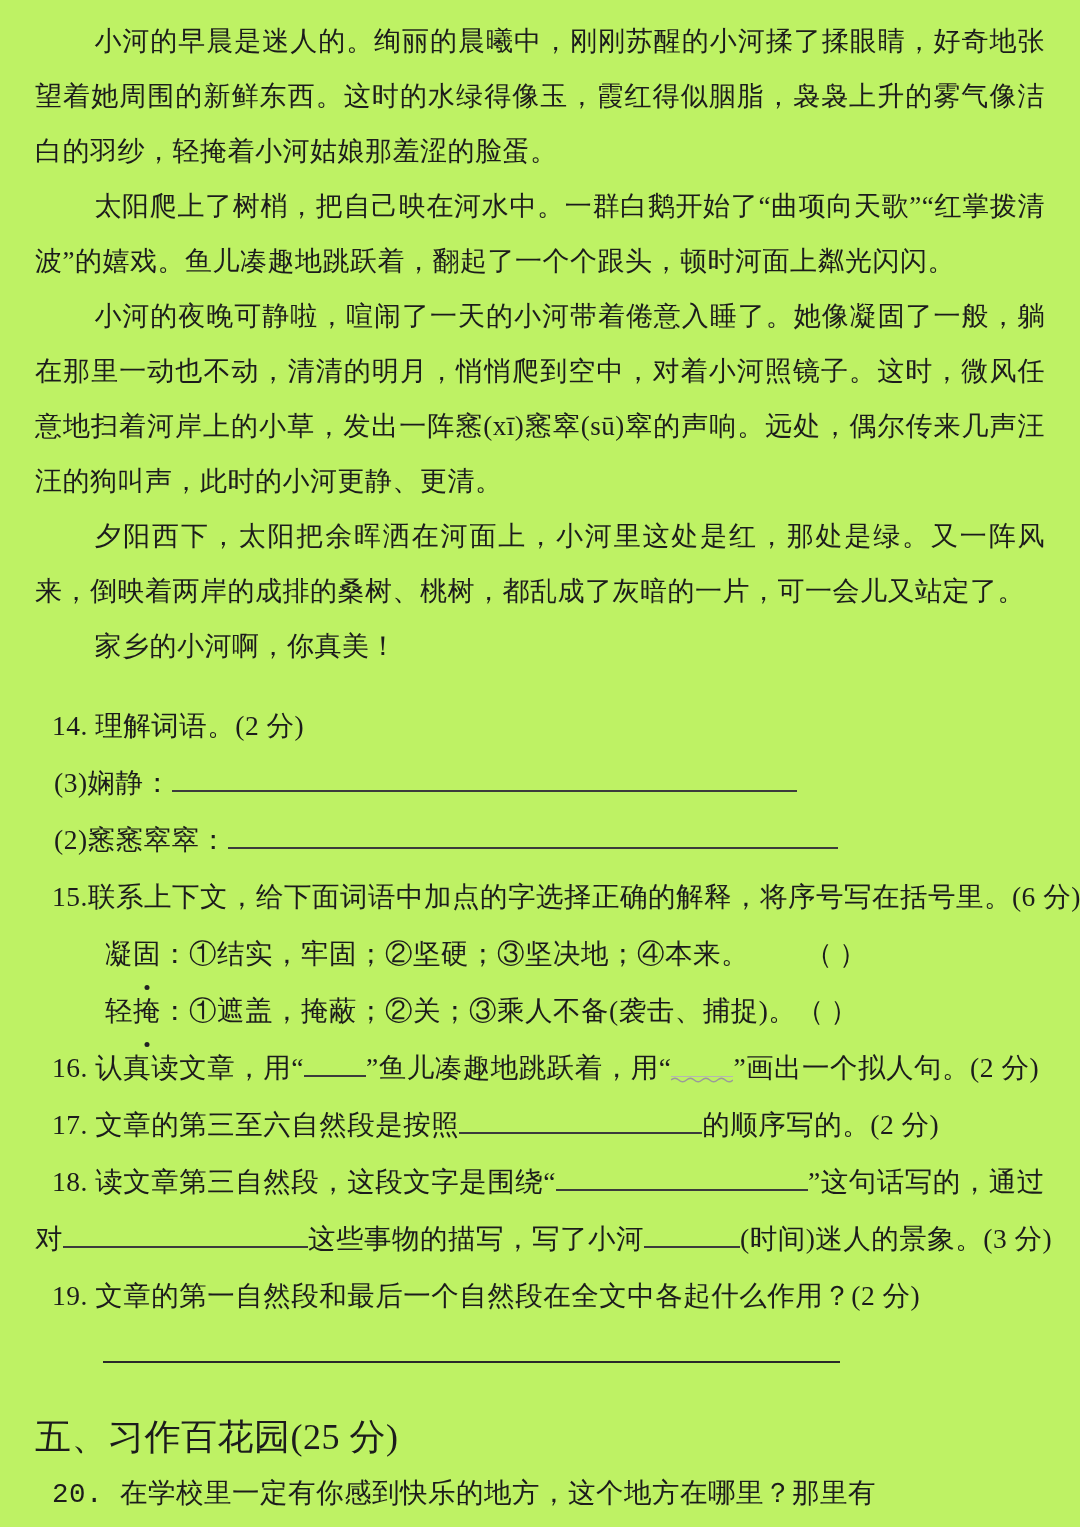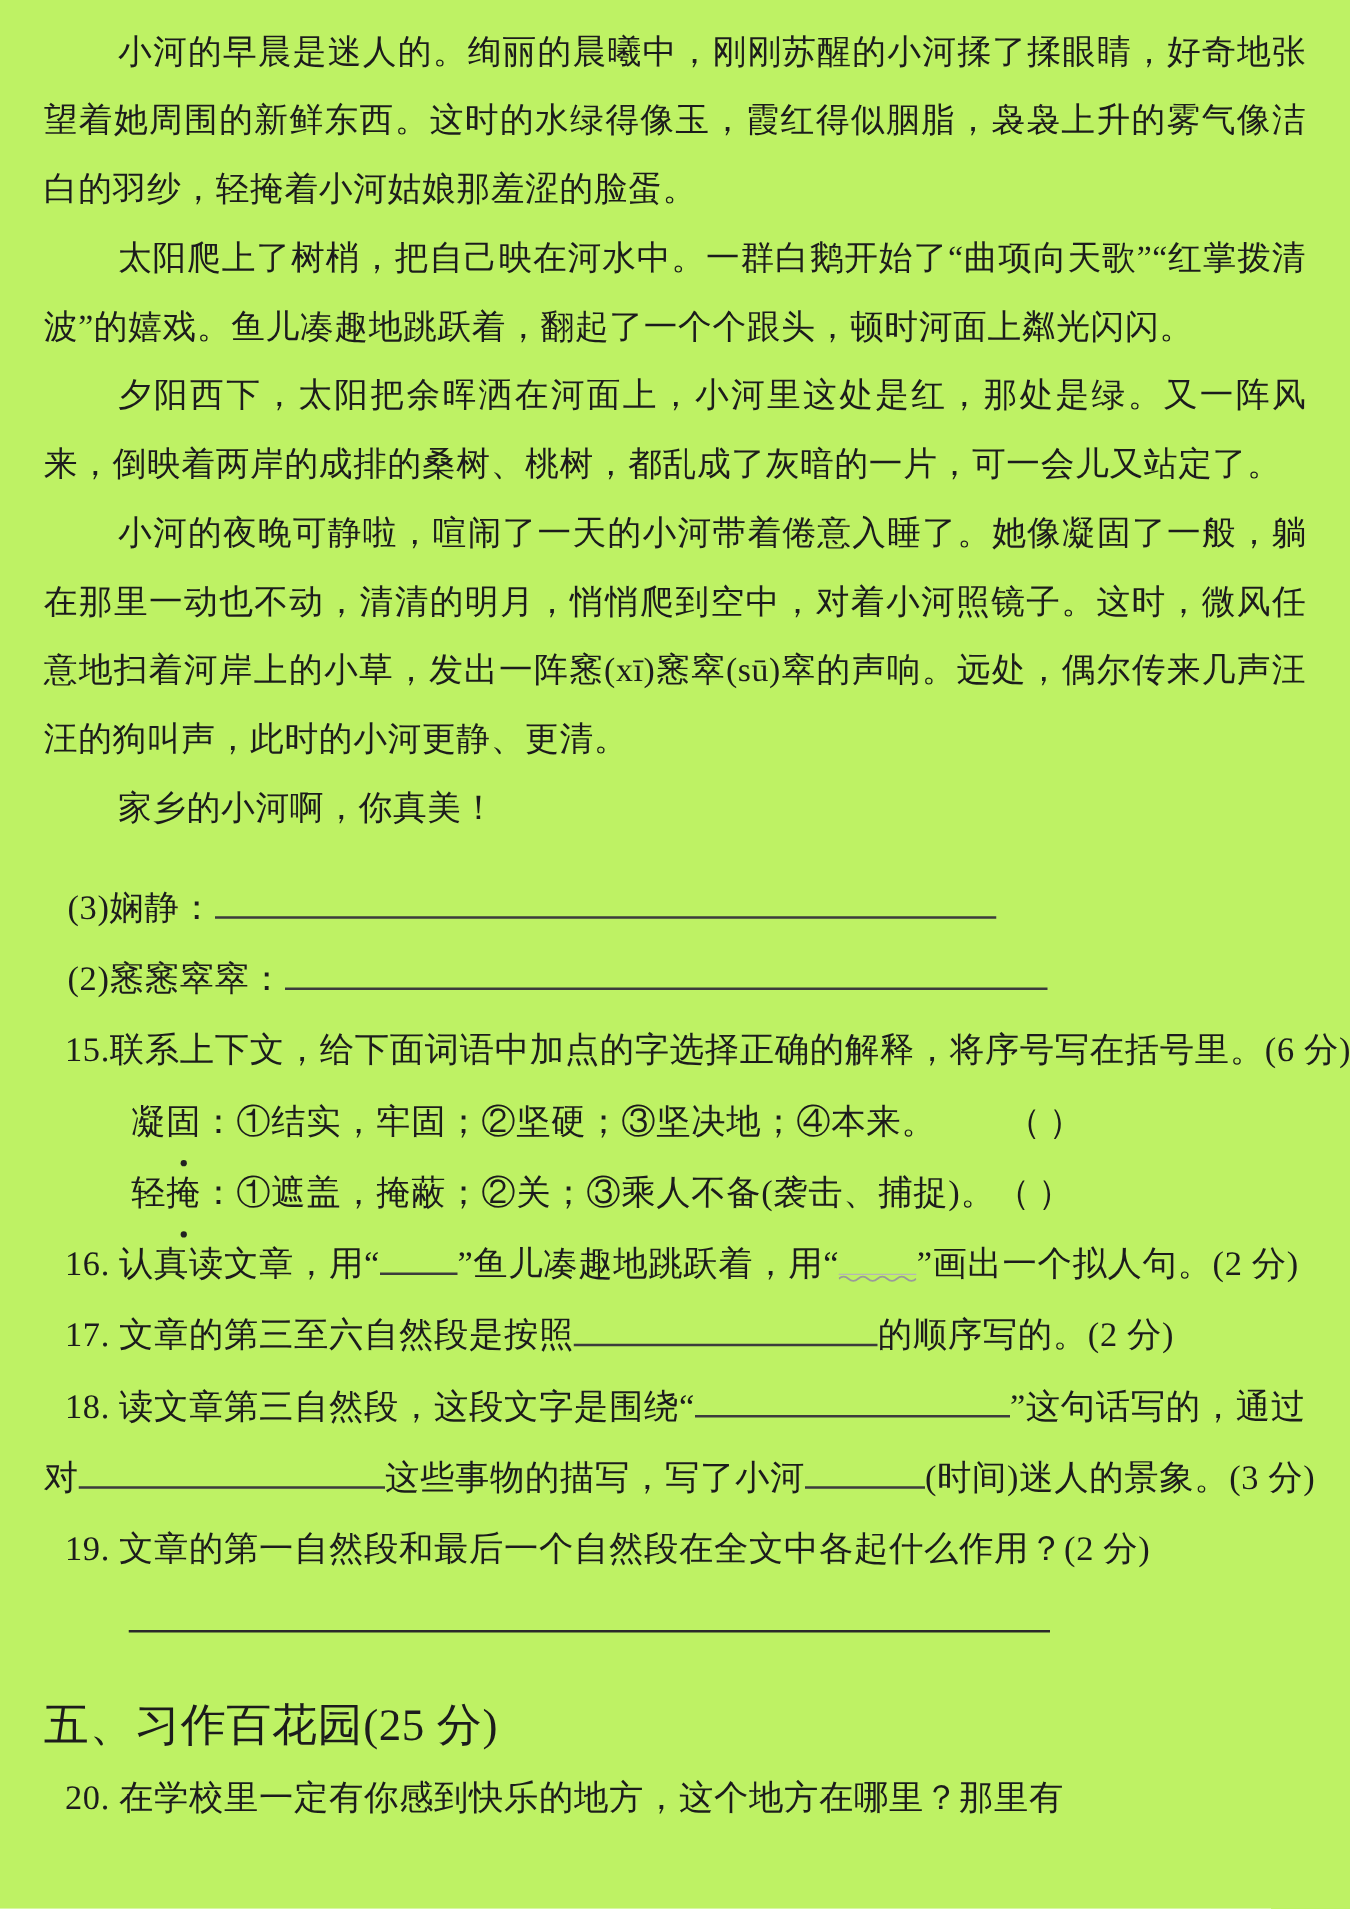--- a/index.html
+++ b/index.html
@@ -58,37 +58,38 @@
   }
   .bracket-gap { margin-left: 56px; }
   .bracket-close { margin-left: 6px; }
   .q19-answer-line {
     margin: 37px 0 0 68px;
     width: 737px;
     border-bottom: 2.5px solid #2a2a2a;
     height: 0;
   }
   .section-title { margin-top: 46px; font-size: 36px; line-height: 57px; letter-spacing: 0.5px; white-space: nowrap; }
-  .q20-block { margin-top: 0; }
+  .q20-block { margin-top: 0; font-family: Liberation Mono, monospace; }
 </style>
 </head>
 <body>
 
 <div class="page">
 
   <section class="passage">
     <p>小河的早晨是迷人的。绚丽的晨曦中，刚刚苏醒的小河揉了揉眼睛，好奇地张望着她周围的新鲜东西。这时的水绿得像玉，霞红得似胭脂，袅袅上升的雾气像洁白的羽纱，轻掩着小河姑娘那羞涩的脸蛋。</p>
     <p>太阳爬上了树梢，把自己映在河水中。一群白鹅开始了“曲项向天歌”“红掌拨清波”的嬉戏。鱼儿凑趣地跳跃着，翻起了一个个跟头，顿时河面上粼光闪闪。</p>
+    <p>小河的夜晚可静啦，喧闹了一天的小河带着倦意入睡了。她像凝固了一般，躺在那里一动也不动，清清的明月，悄悄爬到空中，对着小河照镜子。这时，微风任意地扫着河岸上的小草，发出一阵窸(xī)窸窣(sū)窣的声响。远处，偶尔传来几声汪汪的狗叫声，此时的小河更静、更清。</p>
     <p>夕阳西下，太阳把余晖洒在河面上，小河里这处是红，那处是绿。又一阵风来，倒映着两岸的成排的桑树、桃树，都乱成了灰暗的一片，可一会儿又站定了。</p>
-    <p>小河的夜晚可静啦，喧闹了一天的小河带着倦意入睡了。她像凝固了一般，躺在那里一动也不动，清清的明月，悄悄爬到空中，对着小河照镜子。这时，微风任意地扫着河岸上的小草，发出一阵窸(xī)窸窣(sū)窣的声响。远处，偶尔传来几声汪汪的狗叫声，此时的小河更静、更清。</p>
     <p>家乡的小河啊，你真美！</p>
   </section>
 
   <section class="questions">
 
+    <div class="q-line num-indent"><span>14. 理解词语。(2 分)</span></div>
     <div class="q-line item-indent"><span>(3)娴静：</span><span class="blank" style="width:625px"></span></div>
     <div class="q-line item-indent"><span>(2)窸窸窣窣：</span><span class="blank" style="width:610px"></span></div>
 
     <div class="q-line num-indent"><span>15.</span><span>联系上下文，给下面词语中加点的字选择正确的解释，将序号写在括号里。(6 分)</span></div>
     <div class="q-line sub-indent"><span>凝</span><span class="dot-char">固</span><span>：</span><span>①结实，牢固；②坚硬；③坚决地；④本来。</span><span class="bracket-gap">（</span><span class="bracket-gap bracket-close">）</span></div>
     <div class="q-line sub-indent"><span>轻</span><span class="dot-char">掩</span><span>：</span><span>①遮盖，掩蔽；②关；③乘人不备(袭击、捕捉)。</span><span>（</span><span class="bracket-gap bracket-close">）</span></div>
 
     <div class="q-line num-indent"><span>16. </span><span>认真读文章，用“</span><span class="blank" style="width:62px"></span><span>”鱼儿凑趣地跳跃着，用“</span><span class="blank-wavy" style="width:62px"><svg width="62" height="8" viewBox="0 0 62 8">
             <path d="M0 4 Q 3.9 0.5 7.75 4 T 15.5 4 T 23.25 4 T 31 4 T 38.75 4 T 46.5 4 T 54.25 4 T 62 4" fill="none" stroke="#9a9a9a" stroke-width="1.4"></path>
           </svg></span><span>”画出一个拟人句。(2 分)</span></div>

